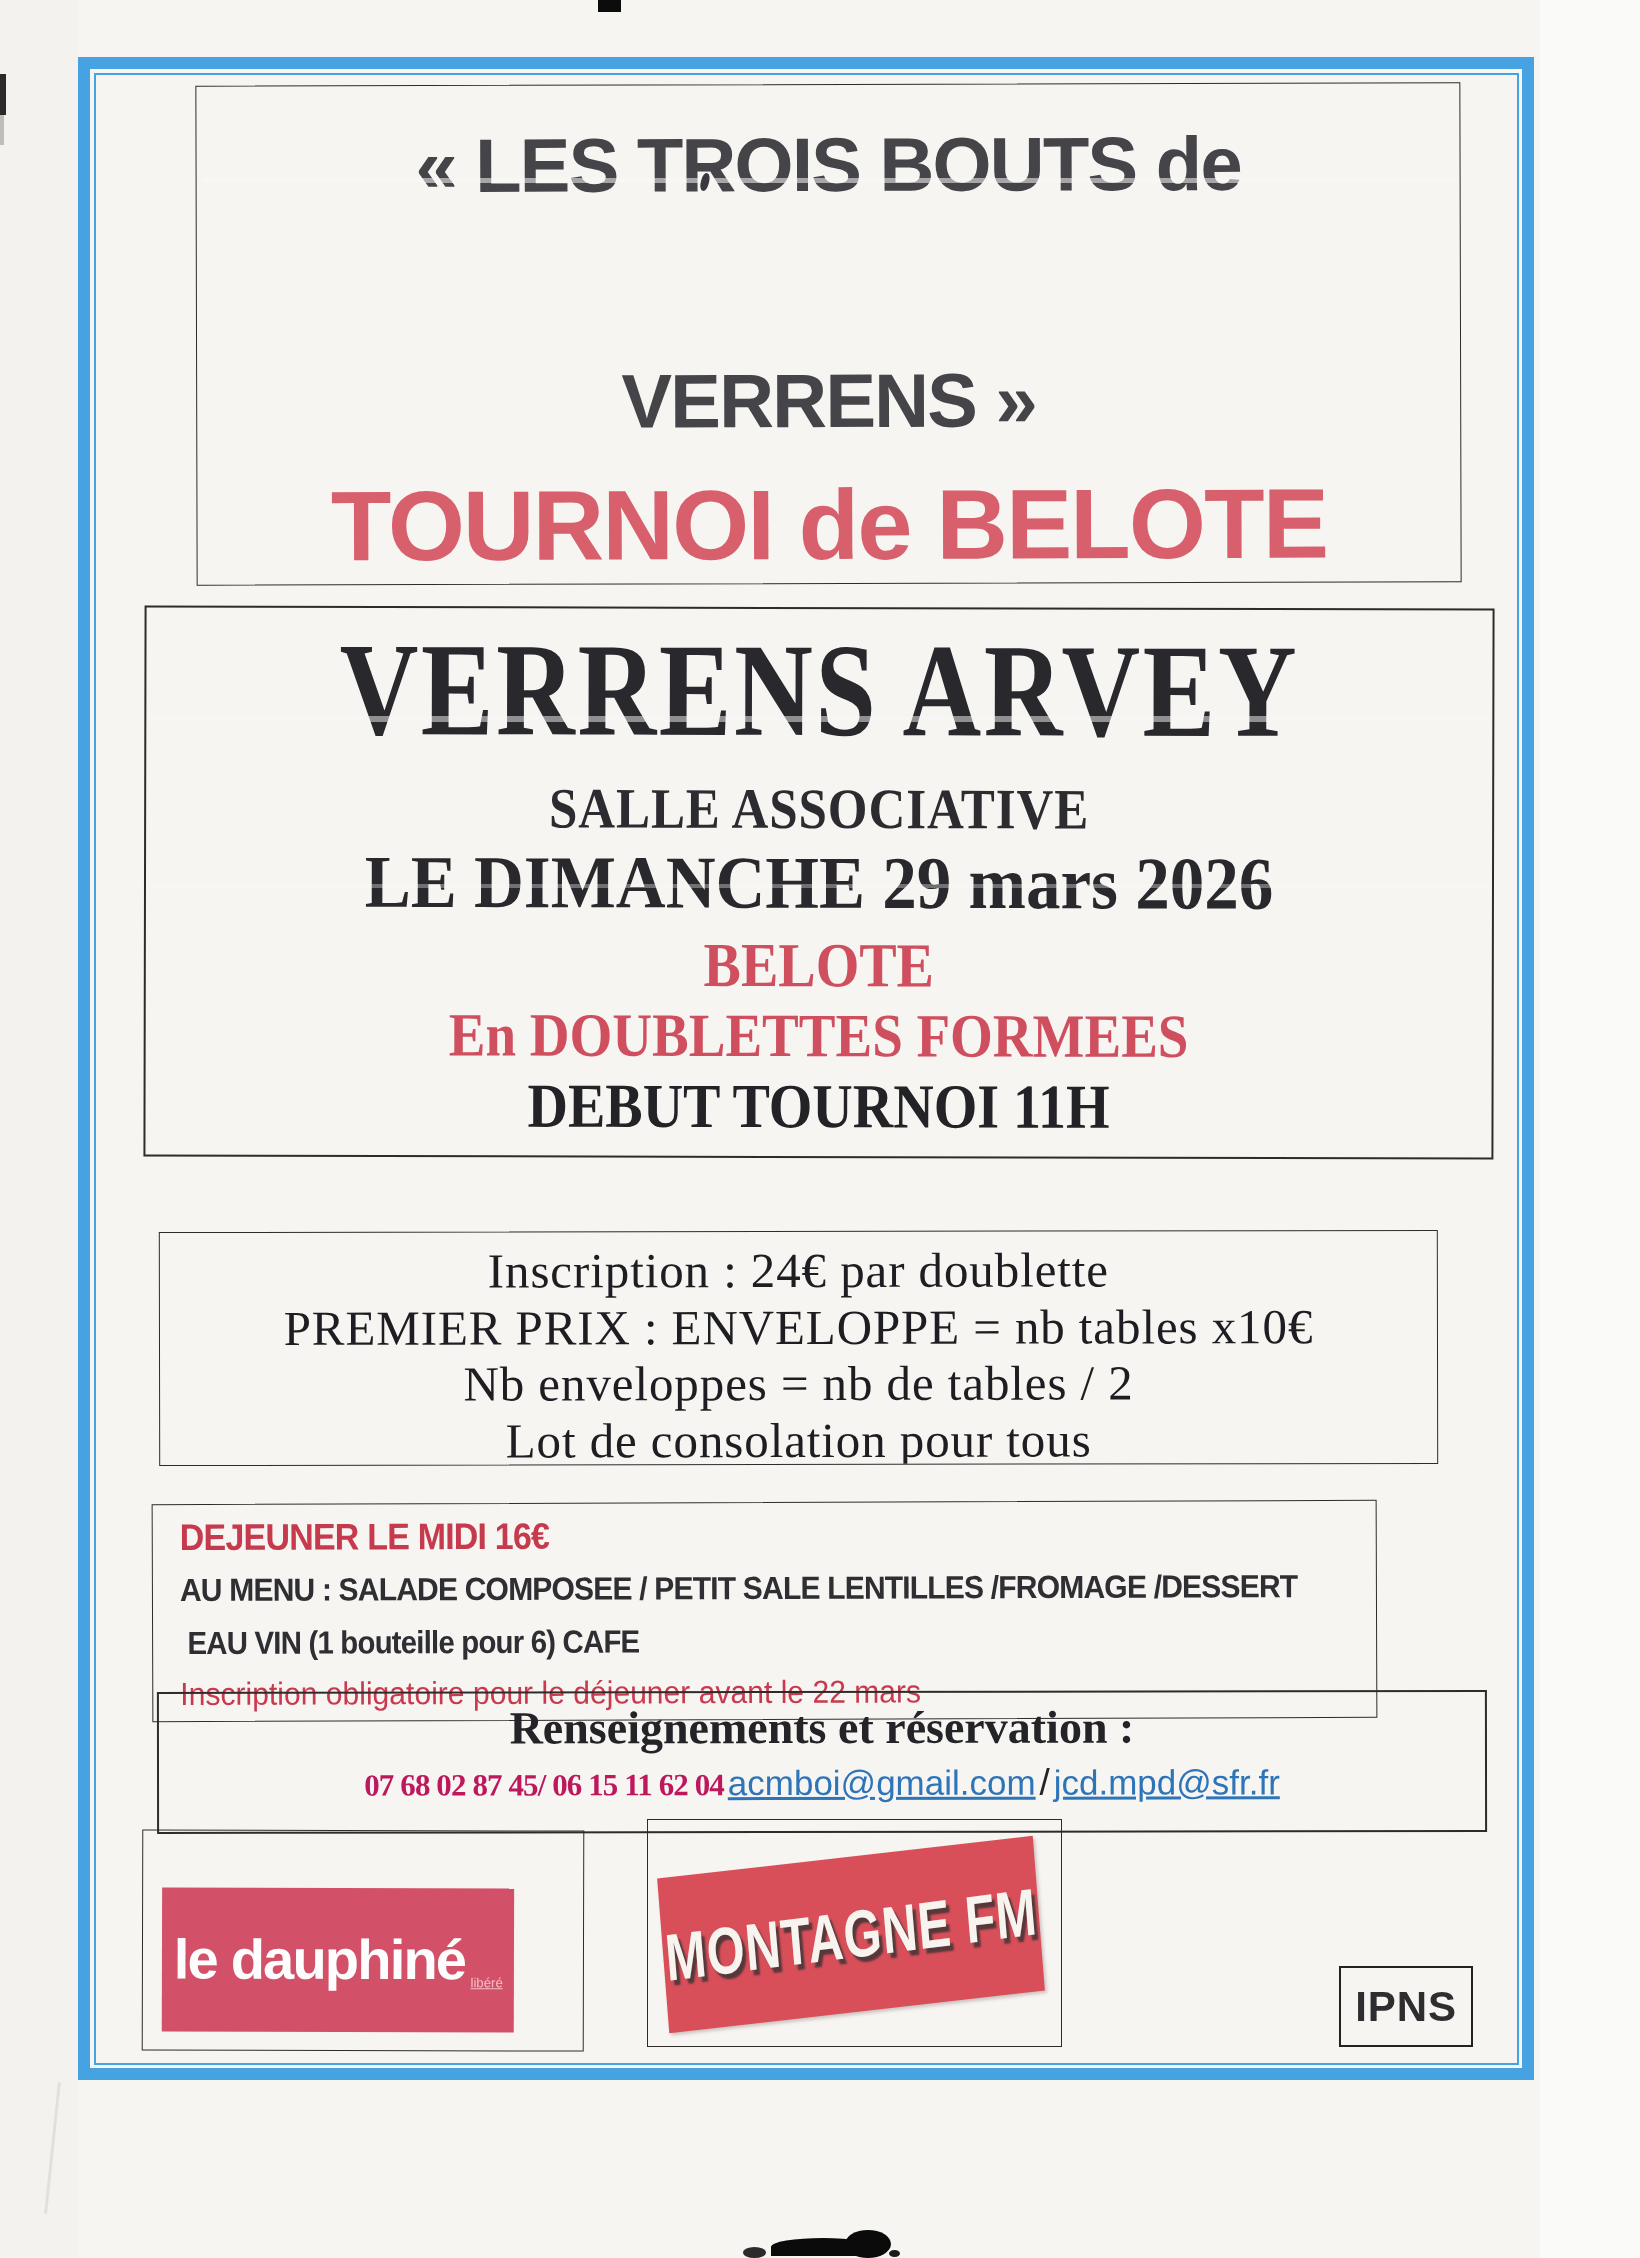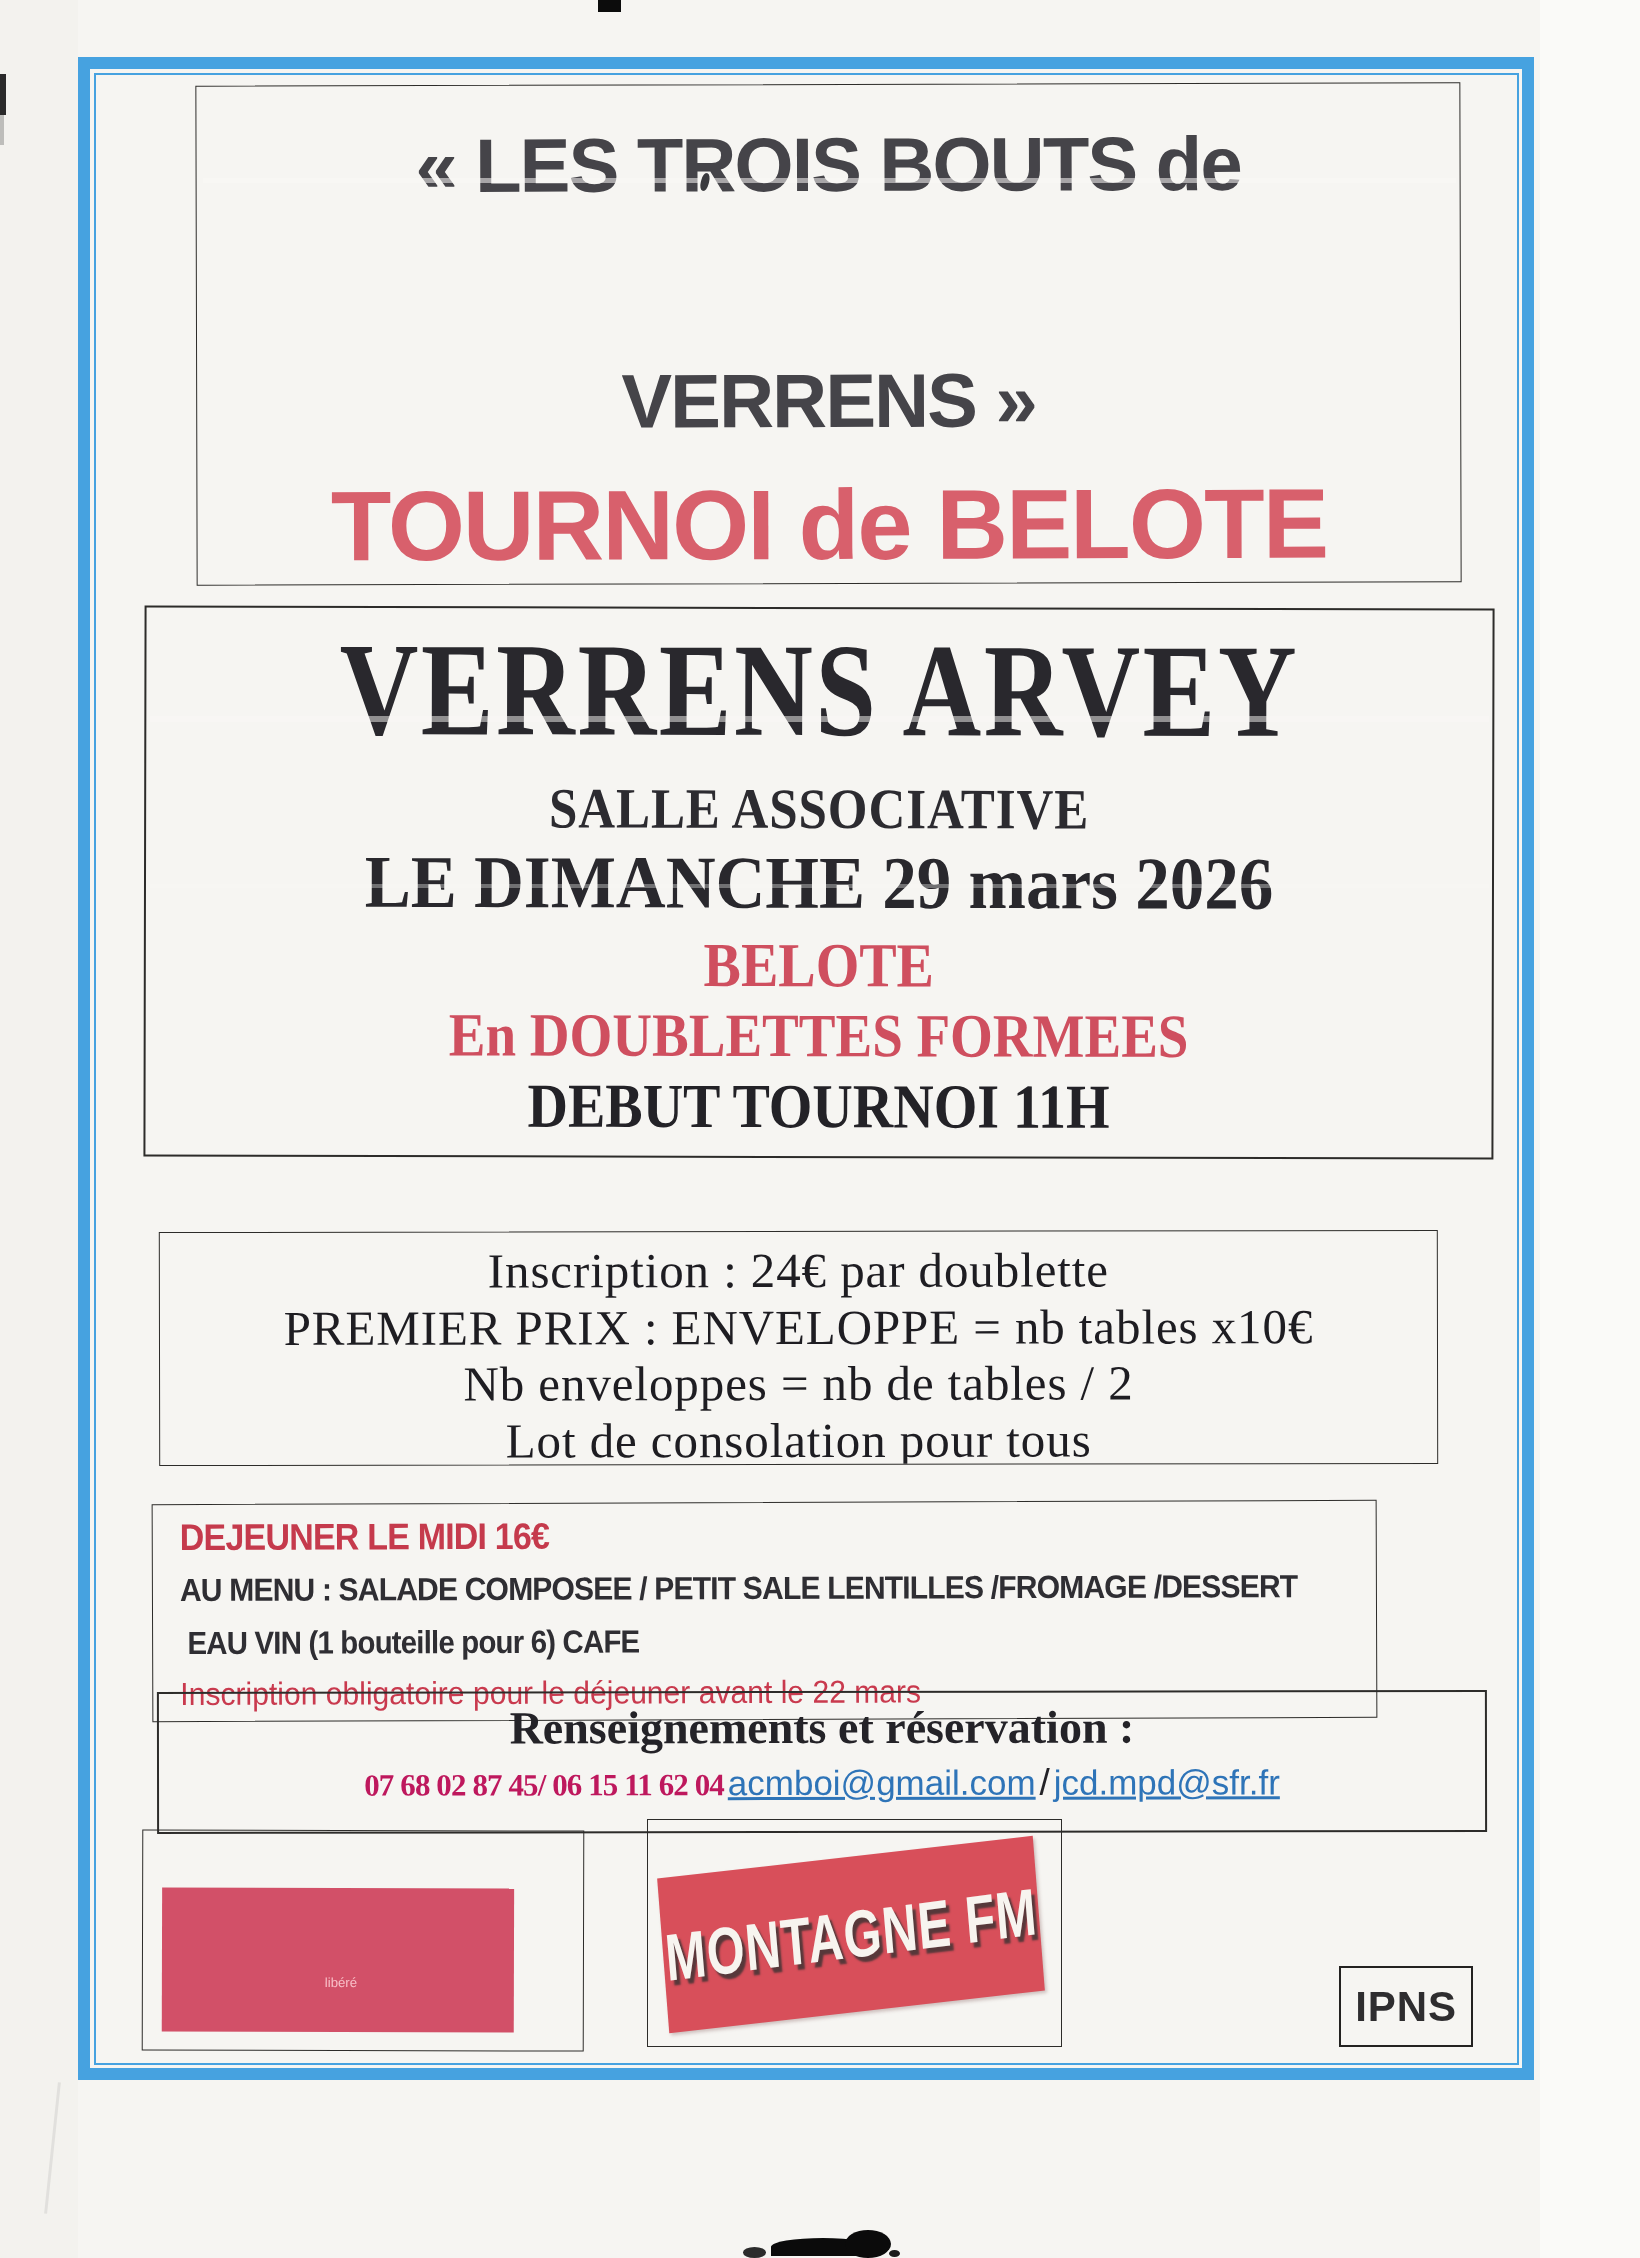--- a/index.html
+++ b/index.html
@@ -52,21 +52,21 @@
   .contact-row{position:absolute;top:71px;left:0;right:0;text-align:center;line-height:1;white-space:nowrap;}
   .phones{font-family:"Liberation Serif","DejaVu Serif",serif;font-weight:700;font-size:31px;color:#be185d;letter-spacing:-0.9px;}
   .email{font-size:35px;color:#2e74b8;text-decoration:underline;font-weight:400;}
   .email-sep{font-size:37px;color:#232227;}
 
   
   .dauphine-box{left:142px;top:1830px;width:442px;height:221px;transform:rotate(0.15deg);}
   .dauphine-red{position:absolute;left:19.4px;top:57px;width:352px;height:144px;background:#d25068;
                 display:flex;align-items:center;justify-content:center;}
   .dauphine-text{color:#fdfdfd;font-size:56px;font-weight:700;letter-spacing:-1.8px;line-height:1;}
-  .dauphine-sub{color:rgba(255,210,216,0.85);font-size:13.2px;font-weight:400;margin-left:5.3px;align-self:flex-end;margin-bottom:42px;}
+  .dauphine-sub{color:rgba(255,210,216,0.85);font-size:13.2px;font-weight:400;margin-left:5.3px;align-self:flex-end;margin-bottom:42px;text-decoration:underline;}
 
   .montagne-box{left:647px;top:1819px;width:415px;height:228px;}
   .montagne-red{position:absolute;left:14px;top:37px;width:378px;height:155px;background:#d84f5a;
                 transform:rotate(-6.5deg) skewX(-2deg);
                 display:flex;align-items:center;justify-content:center;
                 box-shadow:1.8px 2.6px 3.5px rgba(90,40,40,0.25);}
   .montagne-text{color:#f7f4ef;font-size:53px;font-weight:700;letter-spacing:0.9px;line-height:1;
                  transform:scaleX(0.92) scaleY(1.25) rotate(-0.5deg);
                  text-shadow:3.5px 4.4px 1.8px rgba(55,50,50,0.8);white-space:nowrap;}
 
@@ -136,20 +136,21 @@
       <span class="phones">07 68 02 87 45/ 06 15 11 62 04</span>
       <span> </span>
       <a href="#" class="email">acmboi@gmail.com</a>
       <span class="email-sep">/</span>
       <a href="#" class="email">jcd.mpd@sfr.fr</a>
     </div>
   </div>
 
   <div class="box dauphine-box">
     <div class="dauphine-red">
+      <span class="dauphine-text">le dauphiné</span>
       <span class="dauphine-sub">libéré</span>
     </div>
   </div>
 
   <div class="box montagne-box">
     <div class="montagne-red">
       <span class="montagne-text">MONTAGNE FM</span>
     </div>
   </div>
 

